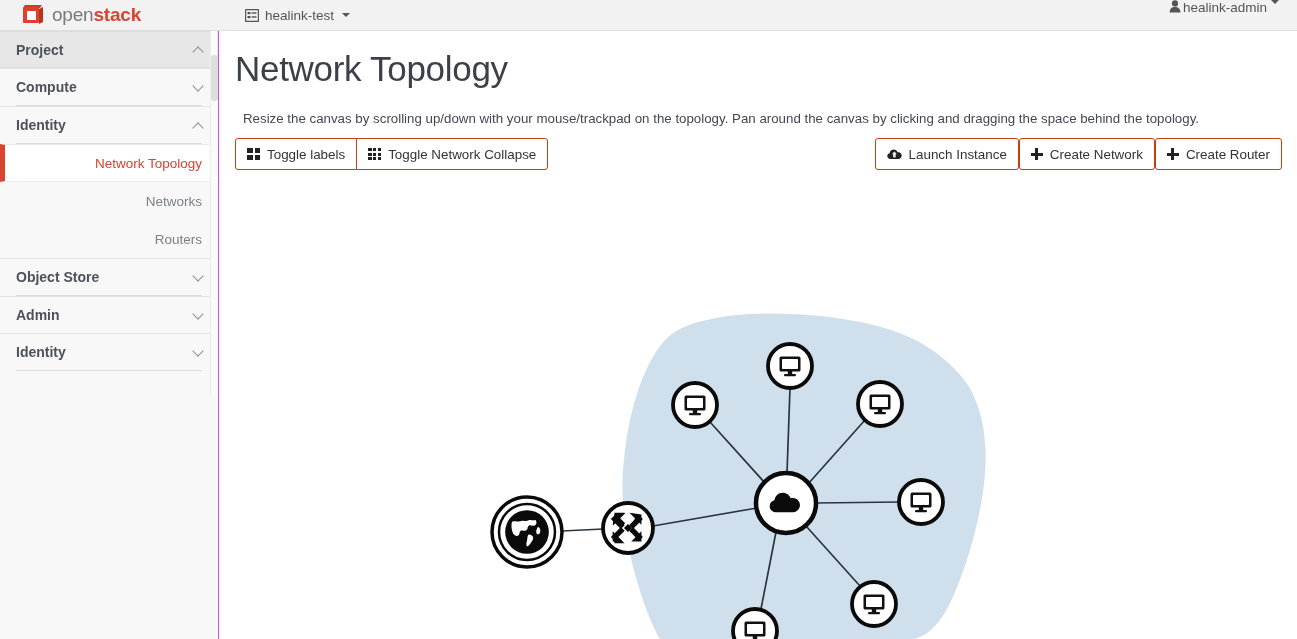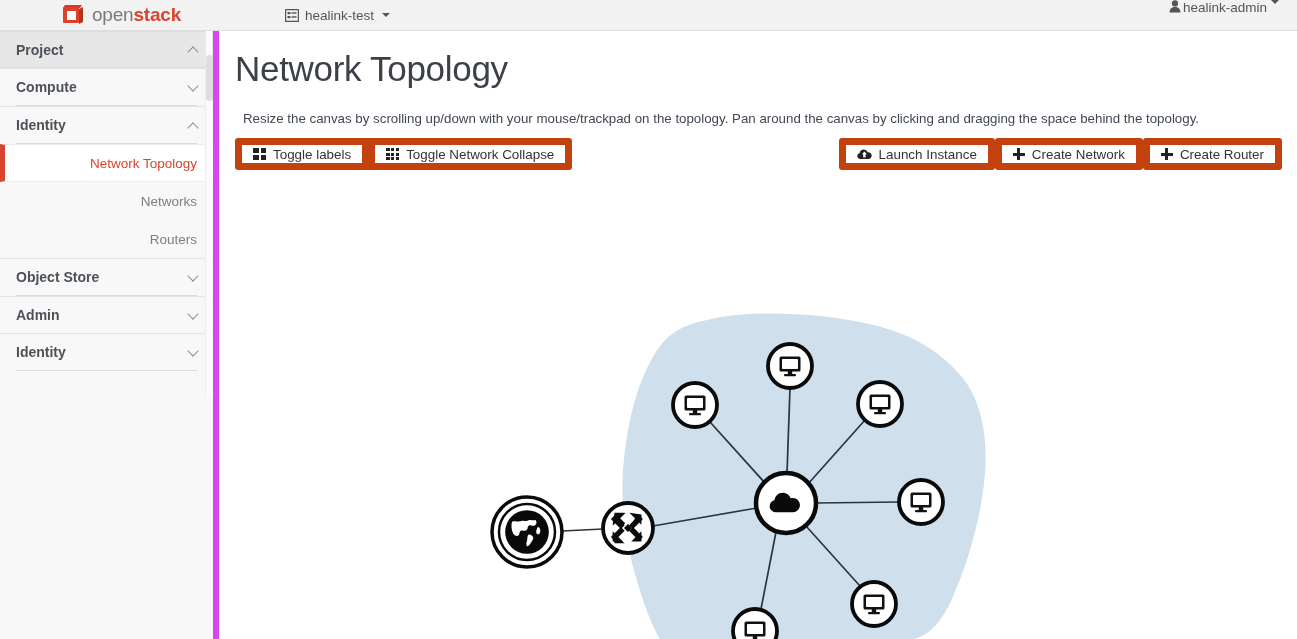--- a/index.html
+++ b/index.html
@@ -11,21 +11,21 @@
     font-family: "Liberation Sans", sans-serif;
     -webkit-font-smoothing: antialiased;
   }
 
   
   #navbar {
     position: absolute; top: 0; left: 0;
     width: 1297px; height: 31px;
     background: #f2f2f2;
     border-bottom: 1px solid #dedede;
-    display: flex; align-items: center; padding-left: 40px;
+    display: flex; align-items: center;
   }
   #brand {
     display: flex; align-items: center;
     margin-left: 22px; width: 200px;
   }
   .logo-cube {
     position: relative; width: 22px; height: 22px; margin-right: 8px;
     flex: none;
   }
   .logo-cube .c-top {
@@ -72,21 +72,21 @@
     border-left: 4px solid transparent;
     border-right: 4px solid transparent;
     border-top: 4px solid #555;
   }
 
   
   #sidebar {
     position: absolute; left: 0; top: 31px;
     width: 219px; height: 608px;
     background: #f8f8f8;
-    border-right: 6px solid #d946ef;
+    border-right: 1px solid #d946ef;
     overflow: hidden;
   }
   .nav-header {
     position: relative;
     height: 37px;
     display: flex; align-items: center;
     padding: 0 14px 0 16px;
     font-size: 14px; font-weight: bold; color: #4d5258;
     cursor: pointer;
     background: #f8f8f8;
@@ -170,21 +170,21 @@
     height: 34px;
   }
   .btn-group { position: absolute; left: 0; top: 0; display: flex; }
   .btn-group-right { position: absolute; right: 0; top: 0; display: flex; }
 
   .btn {
     display: flex; align-items: center; gap: 7px;
     height: 32px;
     padding: 0 11px;
     background: #ffffff;
-    border: 7px solid #c2410c;
+    border: 1px solid #c2410c;
     border-radius: 3px;
     font-size: 13.4px; color: #333333;
     cursor: pointer;
     white-space: nowrap;
   }
   .btn-group .btn { border-radius: 0; margin-left: -1px; }
   .btn-group .btn:first-child { border-radius: 3px 0 0 3px; margin-left: 0; }
   .btn-group .btn:last-child { border-radius: 0 3px 3px 0; justify-content: center; }
 
   

